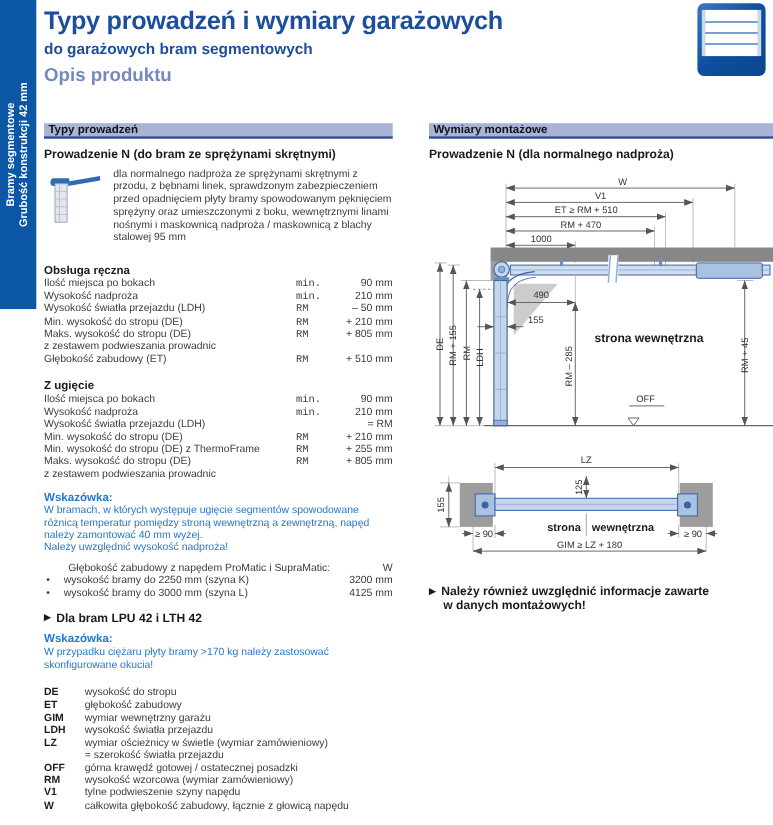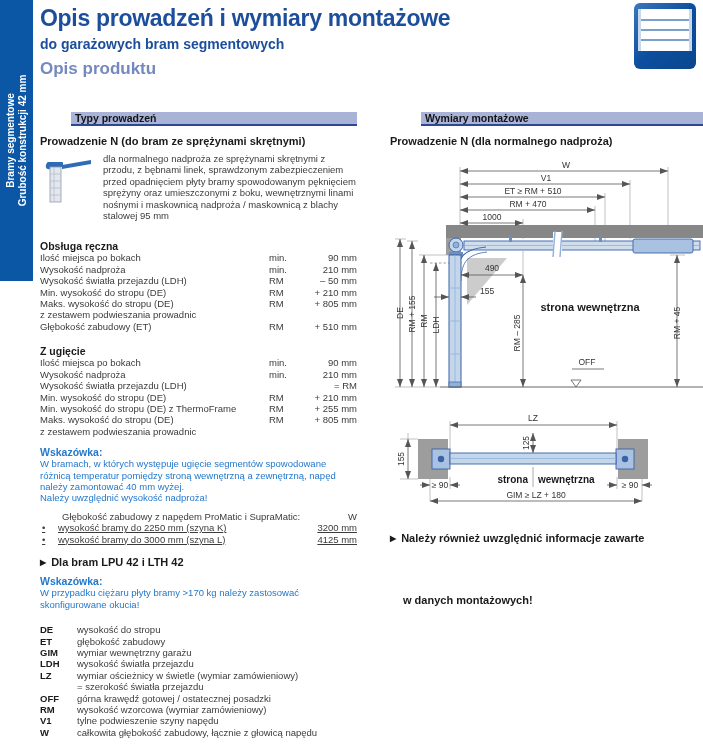--- a/index.html
+++ b/index.html
@@ -21,73 +21,73 @@
   .page-title { position:absolute; left:40px; top:5px; font-size:23px; font-weight:bold; color:#1c4e9c; letter-spacing:-0.3px; }
   .page-subtitle { position:absolute; left:40px; top:36px; font-size:14px; font-weight:bold; color:#1c4e9c; }
   .page-section { position:absolute; left:40px; top:59px; font-size:17px; font-weight:bold; color:#7589bf; }
   .door-icon { position:absolute; left:633px; top:2px; }
   
   .col { position:absolute; top:112px; }
   .col-left { left:40px; width:317px; }
   .col-right { left:390px; width:313px; }
   .col-header {
     height:14px; background:#a9b3d7; border-bottom:2px solid #2f4596;
-    font-size:10.5px; font-weight:bold; color:#121212; padding:1px 0 0 4px; line-height:11px;margin-left:31px;
+    font-size:10.5px; font-weight:bold; color:#121212; padding:1px 0 0 4px; line-height:11px;
   }
   .sub-heading { margin-top:9px; font-size:11px; font-weight:bold; color:#1a1a1a; }
   
   .intro { display:flex; margin-top:6px; gap:9px; }
   .intro-text { flex:1; font-size:9.5px; line-height:11.4px; color:#3b3b3b; }
   
   .tbl-title { margin-top:19px; font-size:10.5px; font-weight:bold; color:#1a1a1a; }
   .trow { display:flex; font-size:9.5px; line-height:11.4px; }
   .tl { flex:1; }
-  .tc { width:32px; }
+  .tc { width:32px;font-family:Liberation Mono, monospace; }
   .tv { width:56px; text-align:right; }
   
   .hint-title { margin-top:9px; font-size:10.5px; font-weight:bold; color:#2478cc; }
   .hint-text { font-size:9.5px; line-height:11.4px; color:#2478cc; }
   
   .depth-head { display:flex; margin-top:7px; font-size:9.5px; line-height:11.4px;margin-left:22px; }
   .depth-head .dl { flex:1; }
   .depth-head .dw { width:56px; text-align:right; }
-  .brow { display:flex; font-size:9.5px; line-height:11.6px;text-decoration:underline; }
+  .brow { display:flex; font-size:9.5px; line-height:11.6px; }
   .bdot { width:10px; padding-left:2px; }
   .bdot::before { content:"•"; }
   .blabel { flex:1; padding-left:8px; }
   .bval { width:60px; text-align:right; }
   
   .lpu { margin-top:11px; font-size:11px; font-weight:bold; color:#1a1a1a; }
   .tri { display:inline-block; margin-right:5px; }
   .tri::before { content:"\25B6"; font-size:8px; position:relative; top:-1px; }
   
   .legend { margin-top:14px; }
   .leg { display:flex; font-size:9.5px; line-height:11.4px; }
   .term { width:37px; font-weight:bold; color:#1a1a1a; }
   .desc { flex:1; }
   
   .diag1 { margin-top:12px; display:block; }
   .diag2 { margin-top:8px; display:block; }
   .note { margin-top:13px; font-size:11px; font-weight:bold; color:#1a1a1a; line-height:13px; }
-  .note2 { padding-left:13px;margin-top:48px; }
+  .note2 { padding-left:13px; }
   svg text { font-family:"Liberation Sans", sans-serif; }
   .dimtext { font-size:8.5px; fill:#333; }
   .dimtext-b { font-size:11px; font-weight:bold; fill:#1a1a1a; }
 </style>
 </head>
 <body>
 
 <div class="sidebar">
   <div class="sidebar-rot">
     <div>Bramy segmentowe</div>
     <div>Grubość konstrukcji 42 mm</div>
   </div>
 </div>
 
-<div class="page-title">Opis prowadzeń i wymiary montażowe</div>
+<div class="page-title">Typy prowadzeń i wymiary garażowych</div>
 <div class="page-subtitle">do garażowych bram segmentowych</div>
 <div class="page-section">Opis produktu</div>
 
 <div class="door-icon">
   <svg width="64" height="70" viewBox="0 0 64 70">
     <defs>
       <linearGradient id="dg" x1="0" y1="0" x2="1" y2="1">
         <stop offset="0" stop-color="#3a77bd"></stop>
           <stop offset="0.5" stop-color="#0d4f9e"></stop>
           <stop offset="1" stop-color="#0a468d"></stop>

